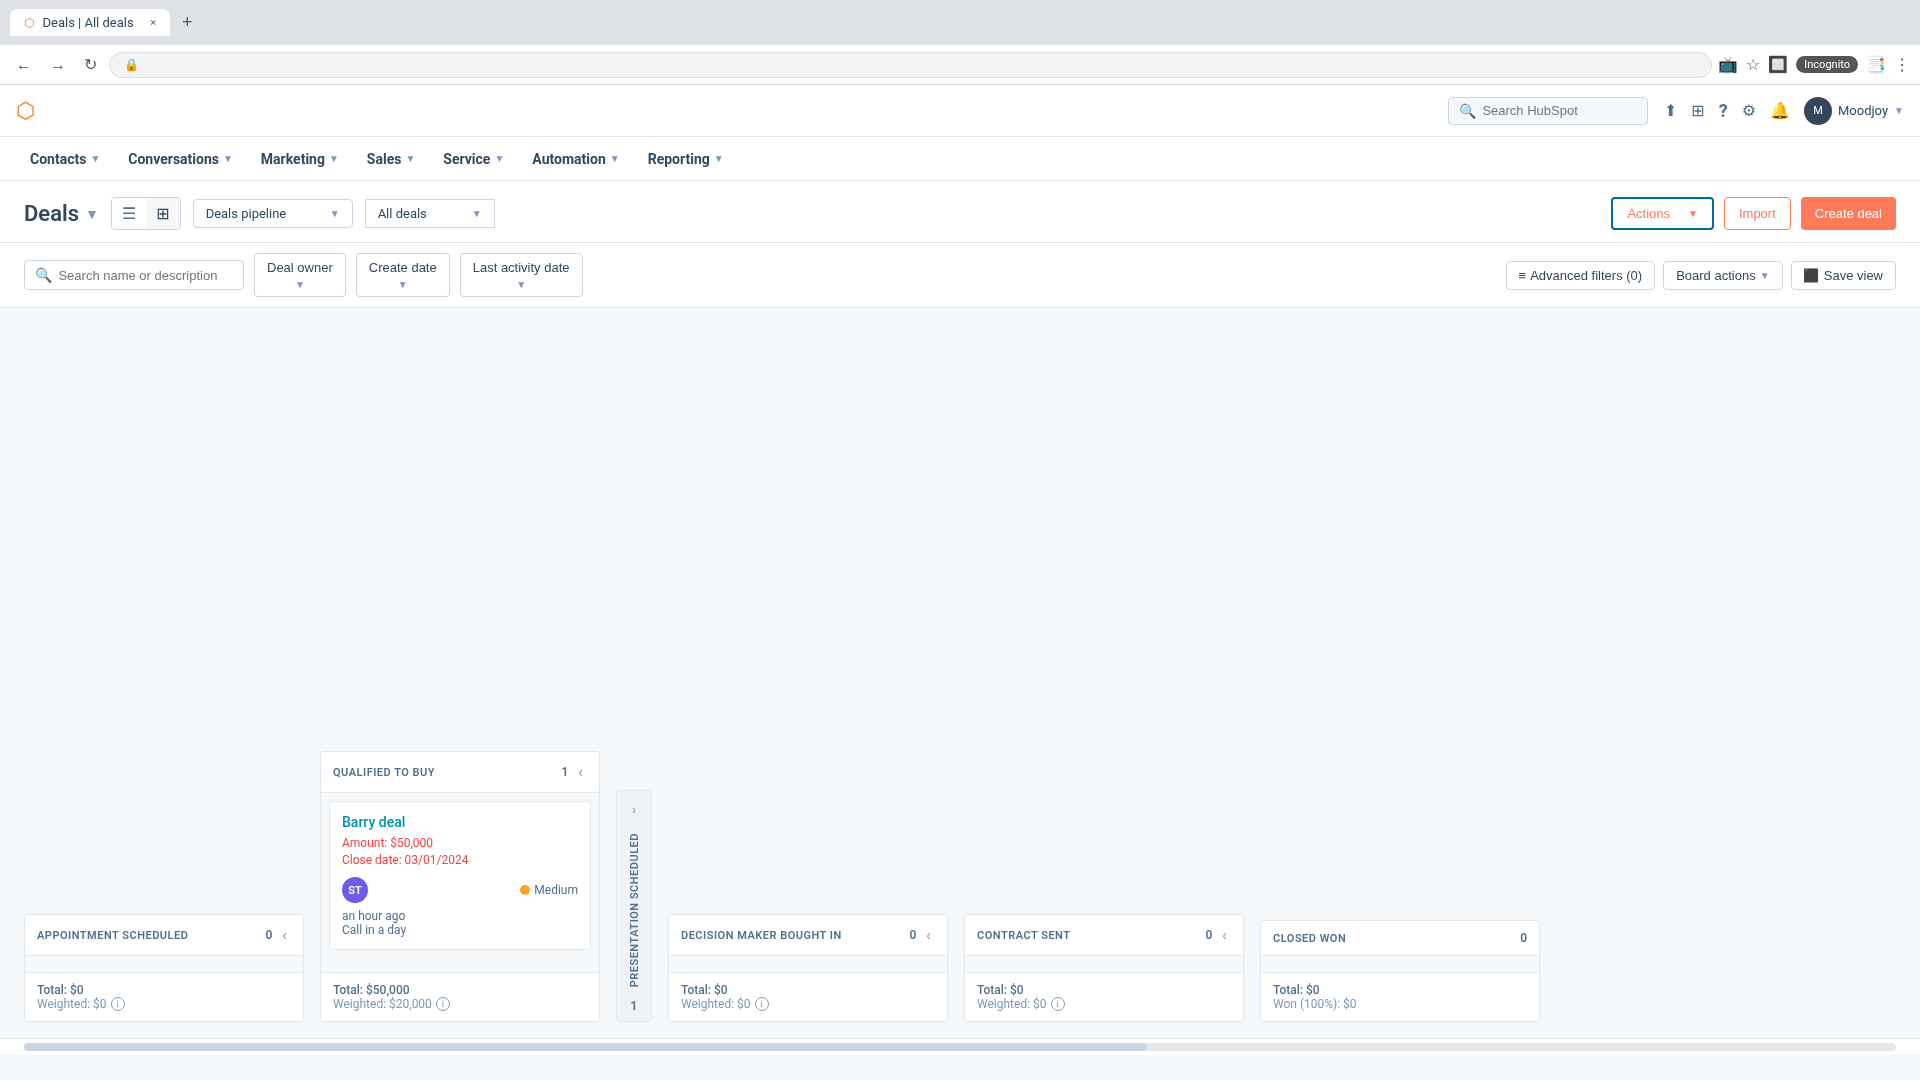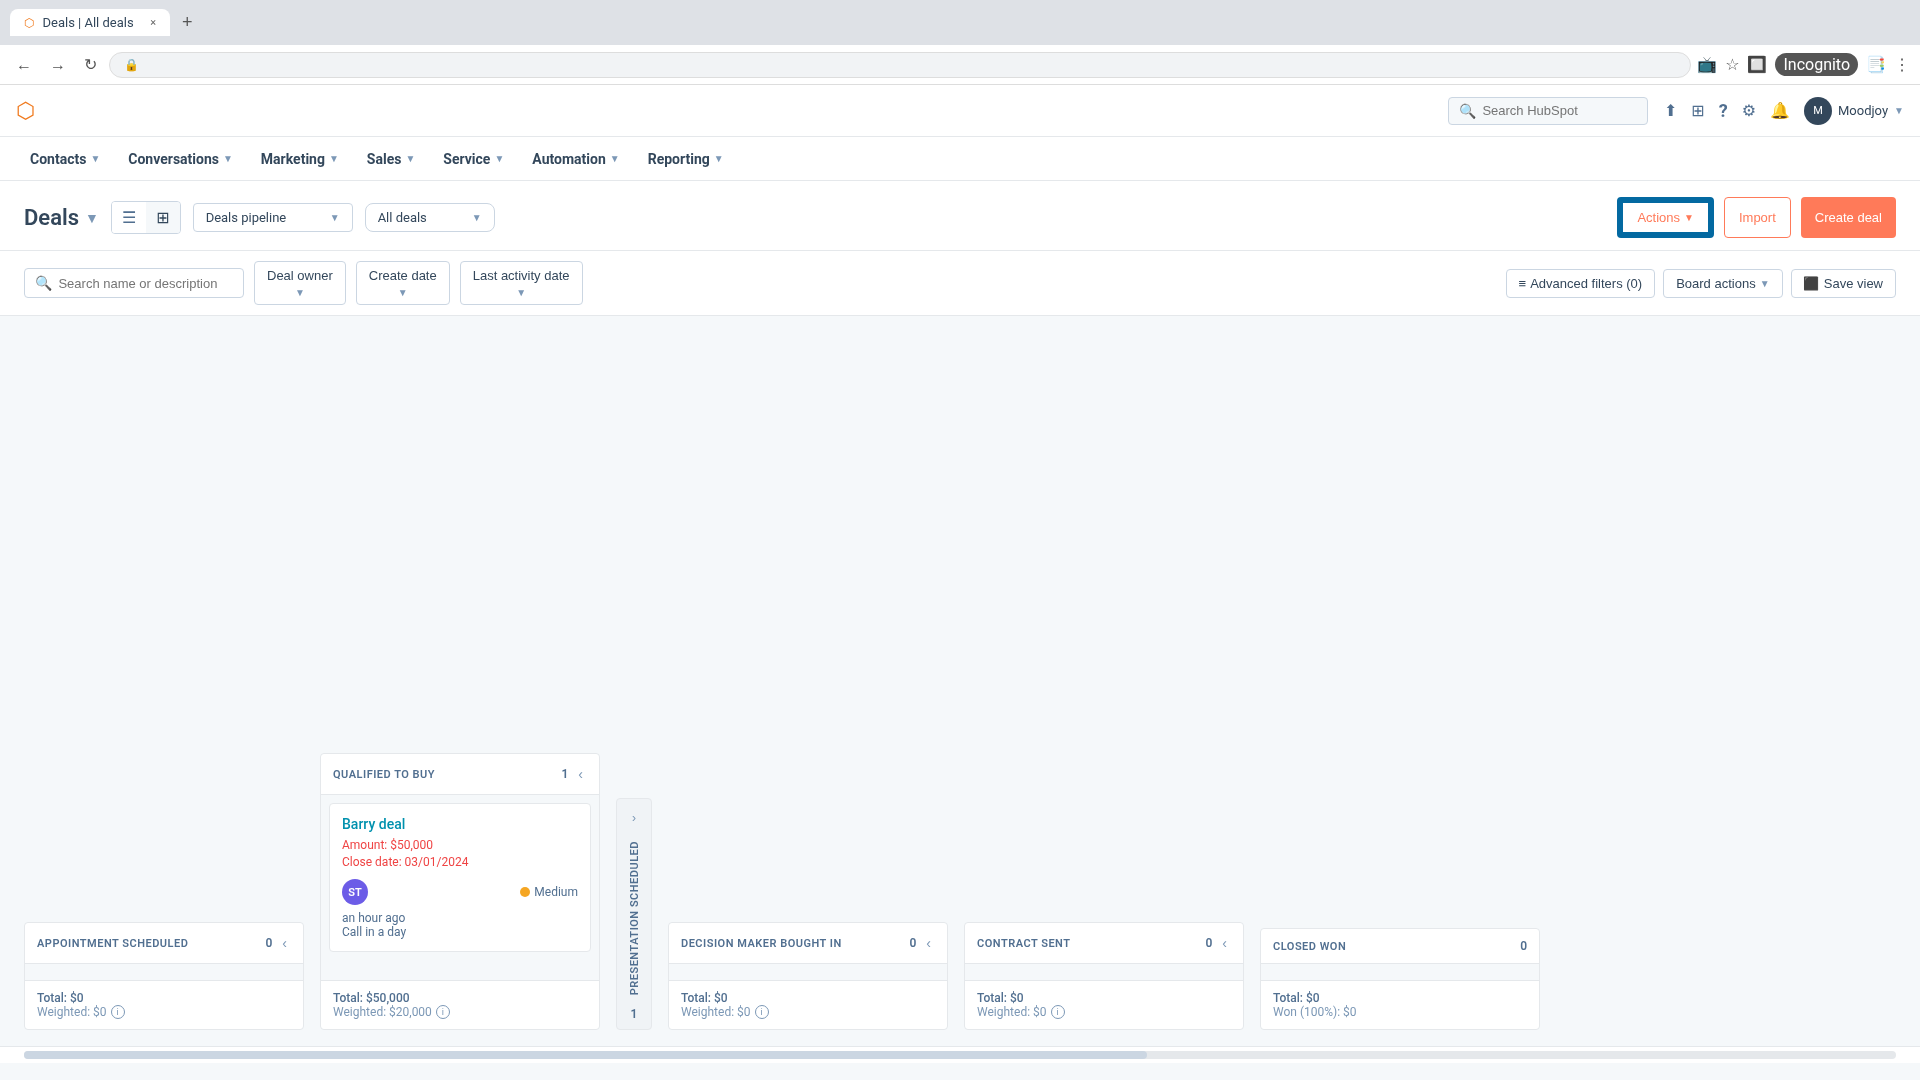--- a/index.html
+++ b/index.html
@@ -9,21 +9,21 @@
     .browser-chrome { background: #dee1e6; height: 45px; display: flex; align-items: center; padding: 0 10px; gap: 8px; }
     .browser-tab { background: #fff; border-radius: 8px 8px 0 0; padding: 6px 14px; display: flex; align-items: center; gap: 8px; font-size: 13px; min-width: 160px; }
     .browser-tab-icon { color: #f07a1e; font-size: 12px; }
     .tab-close { margin-left: auto; cursor: pointer; color: #666; font-size: 11px; }
     .new-tab { background: none; border: none; font-size: 18px; cursor: pointer; color: #555; padding: 4px; }
     .browser-nav { display: flex; align-items: center; gap: 6px; padding: 6px 10px; background: #fff; border-bottom: 1px solid #ddd; }
     .nav-btn { background: none; border: none; cursor: pointer; color: #555; font-size: 16px; padding: 4px 6px; border-radius: 4px; }
     .address-bar { flex: 1; background: #f1f3f5; border: 1px solid #ddd; border-radius: 20px; padding: 5px 14px; font-size: 13px; color: #333; display: flex; align-items: center; gap: 6px; }
     .address-url { flex: 1; }
     .browser-actions { display: flex; align-items: center; gap: 8px; font-size: 13px; color: #555; }
-    .incognito-badge { background: #555; color: #fff; padding: 2px 8px; border-radius: 12px; font-size: 16px; }
+    .incognito-badge { background: #555; color: #fff; padding: 2px 8px; border-radius: 12px; font-size: 11px; }
 
     
     .hs-topbar { background: #fff; border-bottom: 1px solid #e5e8eb; height: 52px; display: flex; align-items: center; padding: 0 16px; gap: 0; }
     .hs-logo { color: #f07a1e; font-size: 22px; margin-right: 16px; }
     .hs-nav-actions { margin-left: auto; display: flex; align-items: center; gap: 14px; color: #516f90; }
     .hs-user { display: flex; align-items: center; gap: 6px; cursor: pointer; font-size: 13px; color: #33475b; }
     .hs-search { display: flex; align-items: center; border: 1px solid #cbd6e2; border-radius: 4px; padding: 5px 10px; gap: 6px; background: #f5f8fa; min-width: 200px; }
     .hs-search input { border: none; background: transparent; outline: none; font-size: 13px; color: #33475b; width: 140px; }
 
     
@@ -32,23 +32,23 @@
     .chevron-down { font-size: 10px; color: #7c98b6; }
 
     
     .deals-header { background: #fff; padding: 16px 24px 12px; display: flex; align-items: center; gap: 12px; border-bottom: 1px solid #e5e8eb; }
     .deals-title { font-size: 22px; font-weight: 600; color: #33475b; display: flex; align-items: center; gap: 6px; }
     .deals-title .dd-icon { font-size: 14px; color: #7c98b6; }
     .view-toggle { display: flex; border: 1px solid #cbd6e2; border-radius: 4px; overflow: hidden; }
     .view-btn { padding: 6px 10px; background: #fff; border: none; cursor: pointer; color: #516f90; font-size: 16px; }
     .view-btn.active { background: #f5f8fa; color: #33475b; }
     .pipeline-select { border: 1px solid #cbd6e2; border-radius: 4px; padding: 6px 12px; background: #fff; font-size: 13px; color: #33475b; min-width: 160px; display: flex; align-items: center; justify-content: space-between; cursor: pointer; }
-    .all-deals-select { border: 1px solid #cbd6e2; border-radius: 8px; padding: 6px 12px; background: #fff; font-size: 13px; color: #33475b; min-width: 130px; display: flex; align-items: center; justify-content: space-between; cursor: pointer; }
+    .all-deals-select { border: 1px solid #cbd6e2; border-radius: 0; padding: 6px 12px; background: #fff; font-size: 13px; color: #33475b; min-width: 130px; display: flex; align-items: center; justify-content: space-between; cursor: pointer; }
     .header-actions { margin-left: auto; display: flex; gap: 10px; }
-    .btn-actions { border: 6px solid #0369a1; color: #ff7a59; background: #fff; padding: 7px 14px; border-radius: 4px; cursor: pointer; font-size: 13px; font-weight: 500; display: flex; align-items: center; gap: 4px; }
+    .btn-actions { border: 2px solid #0369a1; color: #ff7a59; background: #fff; padding: 7px 14px; border-radius: 4px; cursor: pointer; font-size: 13px; font-weight: 500; display: flex; align-items: center; gap: 18px; }
     .btn-import { border: 1px solid #ff7a59; color: #ff7a59; background: #fff; padding: 7px 14px; border-radius: 4px; cursor: pointer; font-size: 13px; font-weight: 500; }
     .btn-create { background: #ff7a59; color: #fff; border: none; padding: 7px 14px; border-radius: 4px; cursor: pointer; font-size: 13px; font-weight: 500; }
 
     
     .filter-bar { background: #fff; padding: 10px 24px; display: flex; align-items: center; gap: 10px; border-bottom: 1px solid #e5e8eb; }
     .search-box { display: flex; align-items: center; border: 1px solid #cbd6e2; border-radius: 4px; padding: 6px 10px; gap: 6px; background: #fff; min-width: 220px; }
     .search-box input { border: none; outline: none; font-size: 13px; color: #33475b; width: 160px; }
     .filter-btn { border: 1px solid #cbd6e2; background: #fff; border-radius: 4px; padding: 6px 12px; font-size: 13px; color: #33475b; cursor: pointer; display: flex; align-items: center; gap: 4px; flex-direction: column; }
     .adv-filters { margin-left: auto; display: flex; gap: 8px; }
     .adv-filter-btn { border: 1px solid #cbd6e2; background: #fff; border-radius: 4px; padding: 6px 12px; font-size: 13px; color: #33475b; cursor: pointer; display: flex; align-items: center; gap: 4px; }
@@ -58,21 +58,21 @@
     .col-header { padding: 10px 12px; display: flex; align-items: center; gap: 6px; border-bottom: 1px solid #e5e8eb; background: #fff; border-radius: 4px 4px 0 0; }
     .col-title { font-size: 11px; font-weight: 600; color: #516f90; text-transform: uppercase; letter-spacing: 0.5px; flex: 1; }
     .col-count { font-size: 12px; color: #516f90; font-weight: 600; }
     .col-collapse { background: none; border: none; cursor: pointer; color: #7c98b6; font-size: 14px; padding: 2px 4px; }
     .col-body { flex: 1; padding: 8px; overflow-y: auto; }
     .col-footer { padding: 10px 12px; border-top: 1px solid #e5e8eb; background: #fff; border-radius: 0 0 4px 4px; font-size: 12px; color: #516f90; }
     .col-footer .total { font-weight: 500; }
     .col-footer .weighted { color: #7c98b6; display: flex; align-items: center; gap: 4px; }
 
     
-    .deal-card { background: #fff; border: 1px solid #e5e8eb; border-radius: 4px; padding: 12px; margin-bottom: 20px; cursor: pointer; }
+    .deal-card { background: #fff; border: 1px solid #e5e8eb; border-radius: 4px; padding: 12px; margin-bottom: 14px; cursor: pointer; }
     .deal-name { color: #0091ae; font-size: 14px; font-weight: 500; margin-bottom: 6px; }
     .deal-meta { font-size: 12px; color: #516f90; margin-bottom: 3px; }
     .deal-meta span { color: #ef4444; }
     .deal-footer { display: flex; align-items: center; margin-top: 10px; gap: 8px; }
     .avatar { width: 26px; height: 26px; border-radius: 50%; background: #6c5ce7; color: #fff; font-size: 11px; font-weight: 600; display: flex; align-items: center; justify-content: center; }
     .priority-badge { margin-left: auto; display: flex; align-items: center; gap: 4px; font-size: 12px; color: #516f90; }
     .priority-dot { width: 10px; height: 10px; border-radius: 50%; background: #f5a623; }
     .deal-time { font-size: 12px; color: #516f90; margin-top: 6px; }
     .deal-task { font-size: 12px; color: #516f90; }
 

